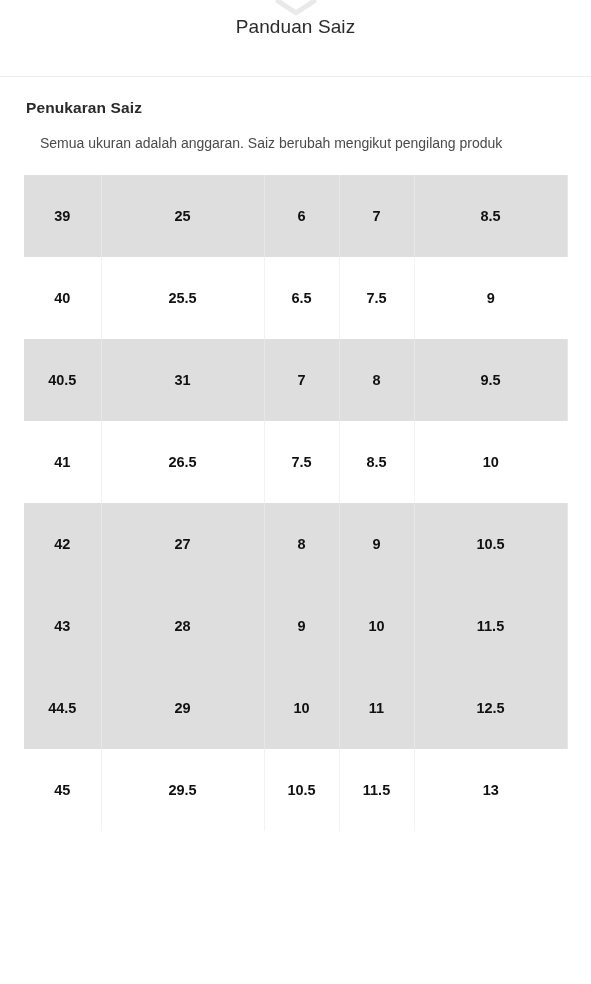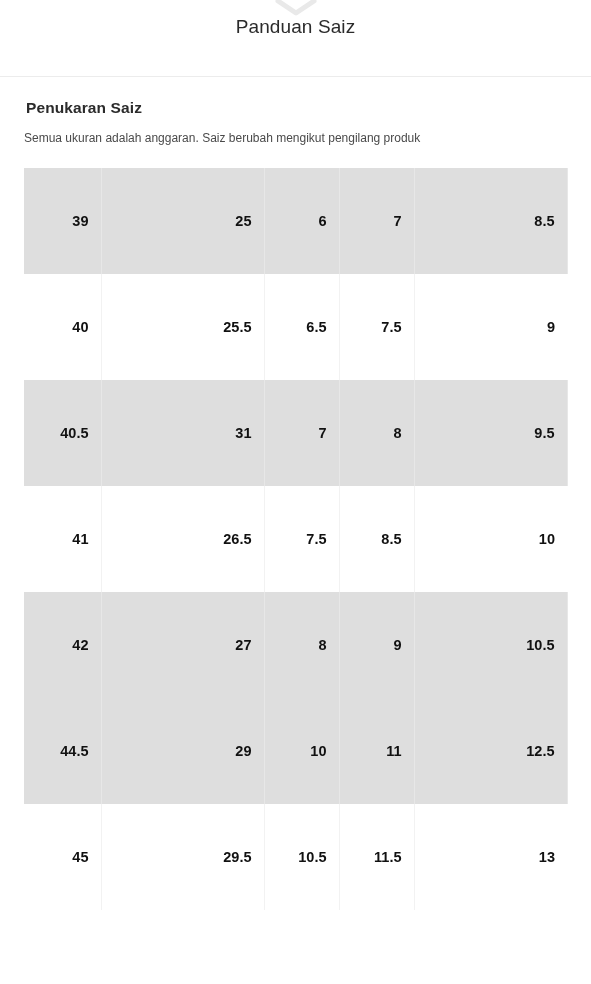--- a/index.html
+++ b/index.html
@@ -53,47 +53,47 @@
     padding: 22px 24px 0 24px;
   }
   .section-title {
     font-size: 15.5px;
     font-weight: 700;
     color: #2b2b2b;
     margin: 0 0 12px 2px;
     letter-spacing: .1px;
   }
   .section-desc {
-    font-size: 12px;
+    font-size: 14px;
     font-weight: 400;
     color: #4a4a4a;
     line-height: 1.5;
-    margin: 0;
+    margin: 16px;
     max-width: 470px;
   }
 
   
   .size-table-wrap {
     margin: 21px 24px 0 24px;
     width: 543px;
   }
   table.size-table {
     border-collapse: collapse;
     table-layout: fixed;
     width: 543px;
   }
   table.size-table td {
-    text-align: right;
+    text-align: center;
     vertical-align: middle;
     height: 82px;
     font-size: 14.5px;
     font-weight: 700;
     color: #111111;
     border-right: 1px solid #f2f2f2;
-    padding: 12px;
+    padding: 0;
   }
   table.size-table td:last-child {
     border-right: none;
   }
   table.size-table tr.row-shaded td {
     background: #dedede;
     border-right: 1px solid #e7e7e7;
   }
   table.size-table tr.row-plain td {
     background: #ffffff;
@@ -165,20 +165,27 @@
           <td>10</td>
         </tr>
         <tr class="row-shaded">
           <td>42</td>
           <td>27</td>
           <td>8</td>
           <td>9</td>
           <td>10.5</td>
         </tr>
         <tr class="row-shaded">
+          <td>43</td>
+          <td>28</td>
+          <td>9</td>
+          <td>10</td>
+          <td>11.5</td>
+        </tr>
+        <tr class="row-shaded">
           <td>44.5</td>
           <td>29</td>
           <td>10</td>
           <td>11</td>
           <td>12.5</td>
         </tr>
         <tr class="row-plain">
           <td>45</td>
           <td>29.5</td>
           <td>10.5</td>

